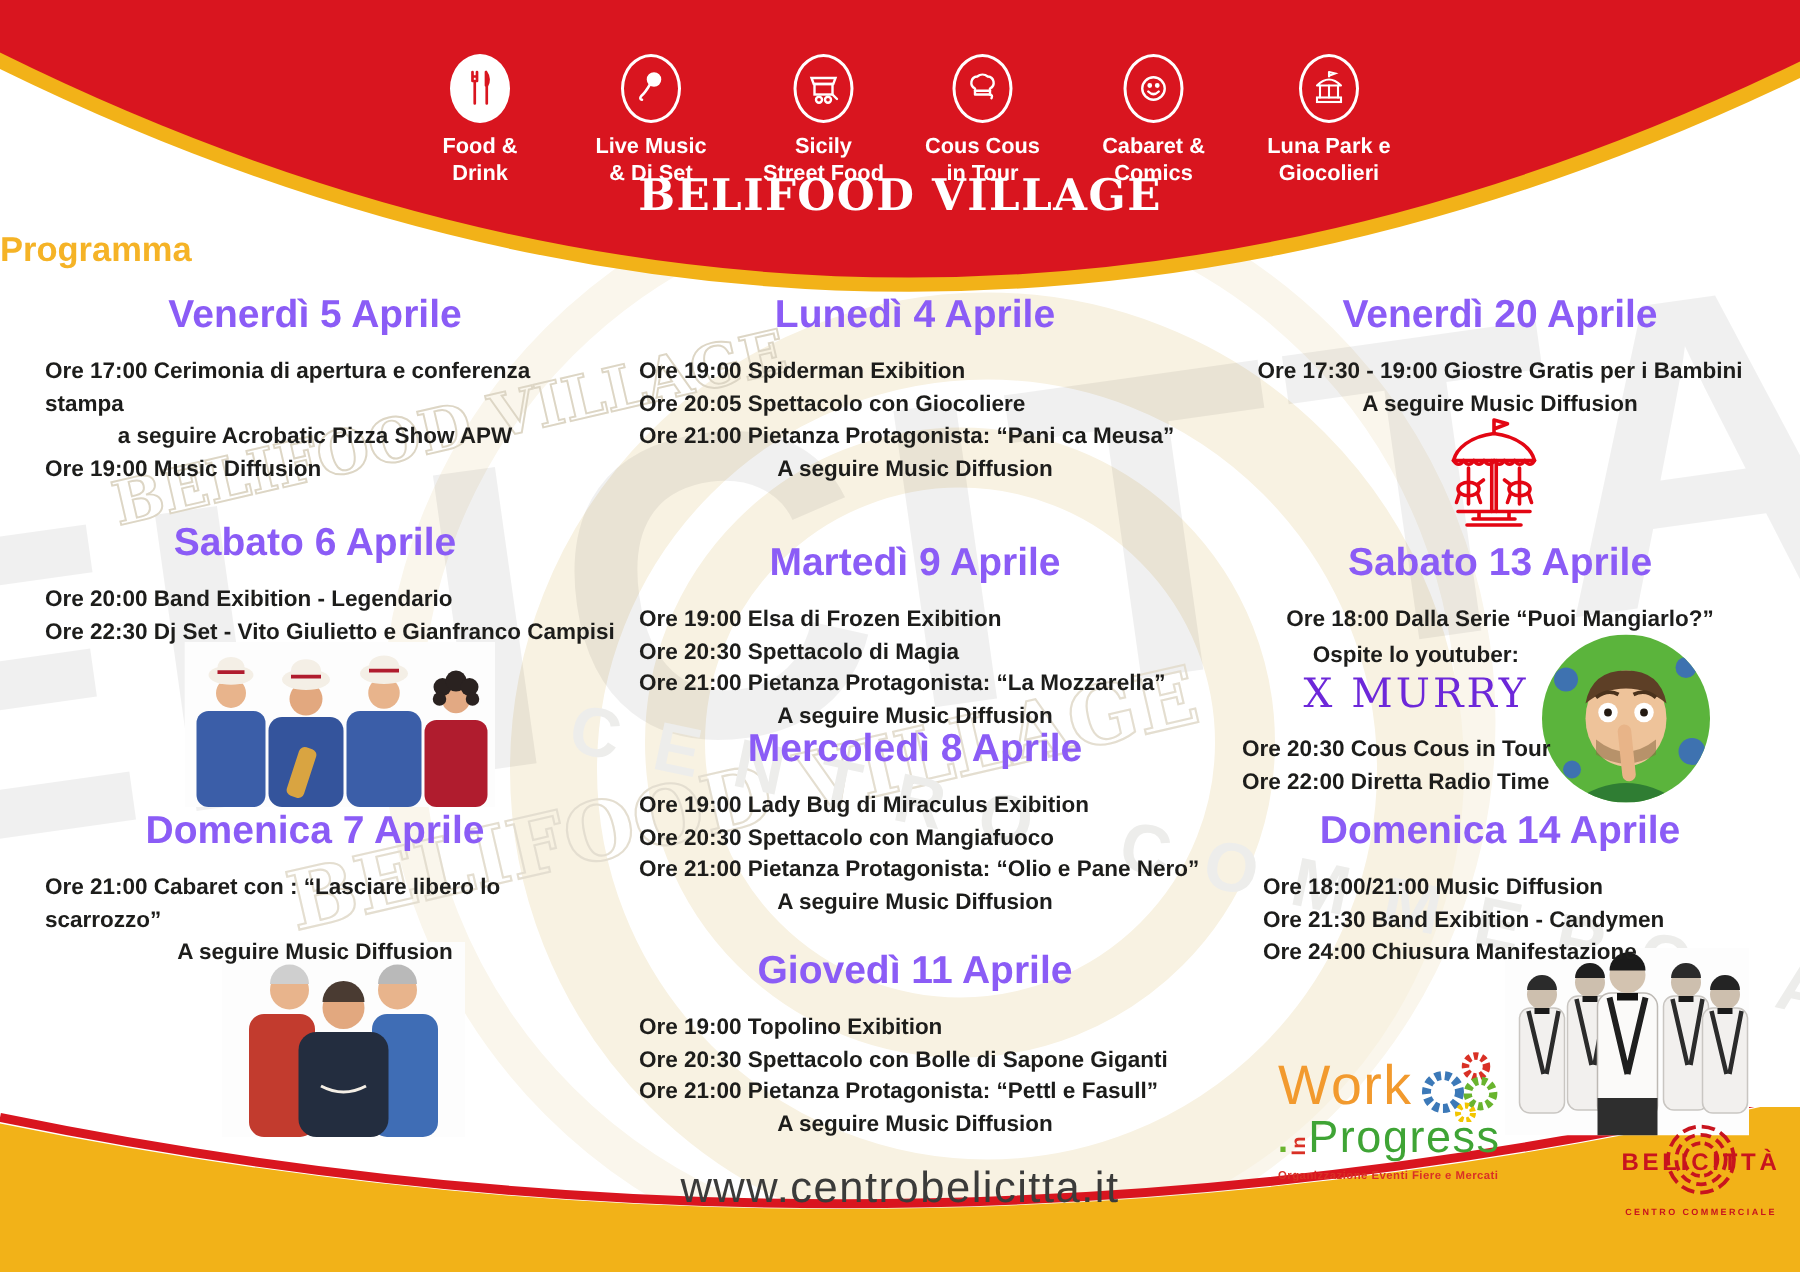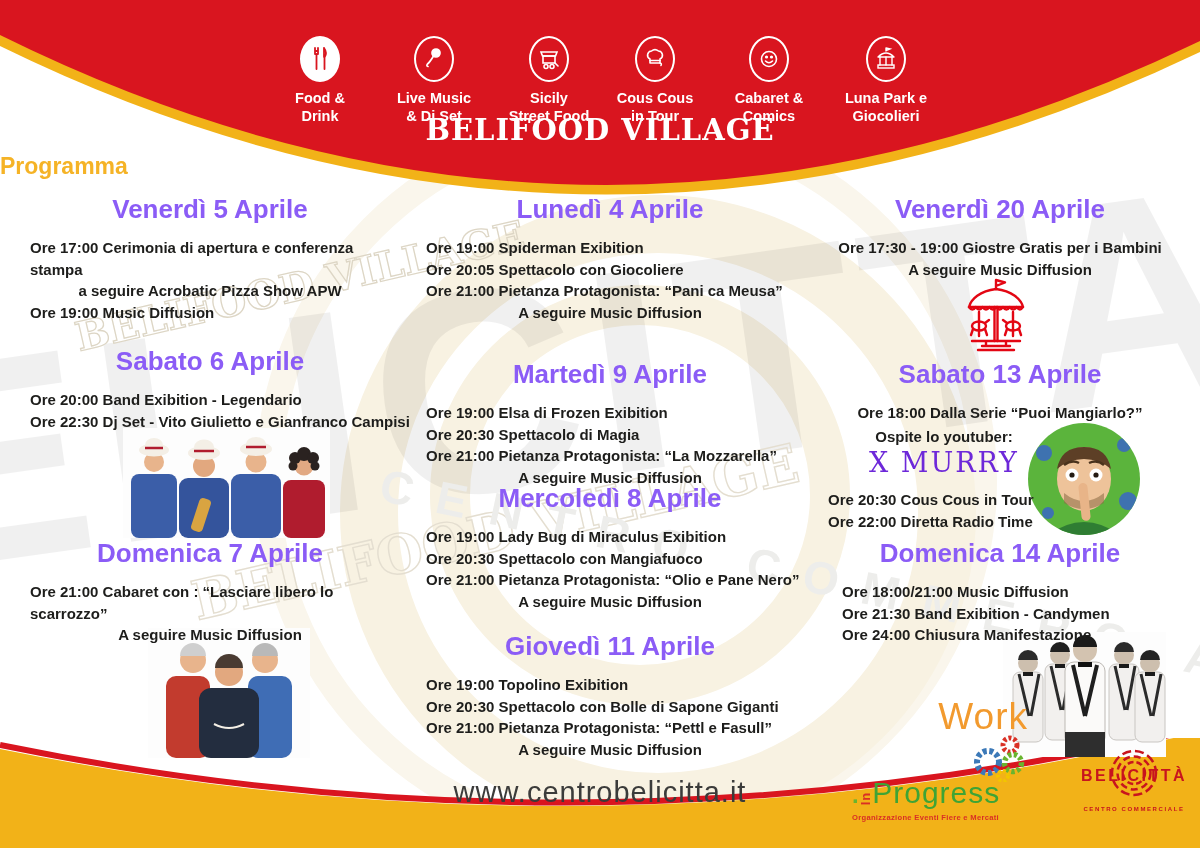--- a/index.html
+++ b/index.html
@@ -45,21 +45,21 @@
     letter-spacing:2px;color:#6d28d9;margin-top:2px;}
   .evening{position:absolute;left:828px;top:489px;width:220px;z-index:10;}
   .evening p{margin:0;font-size:15px;font-weight:bold;color:#1D1D1B;line-height:21.5px;}
   
   .art{position:absolute;z-index:9;}
   
   .footer-svg{position:absolute;left:0;bottom:0;z-index:5;}
   .website{position:absolute;left:330px;top:776px;width:540px;text-align:center;z-index:6;
     font-size:29px;color:#3B3B3A;letter-spacing:1px;}
   .wip{position:absolute;left:852px;top:700px;width:176px;z-index:10;}
-  .wip-row1{display:flex;align-items:flex-end;flex-direction:column;}
+  .wip-row1{display:flex;align-items:center;}
   .wip-work{font-size:37px;color:#F29A2E;letter-spacing:1px;line-height:34px;}
   .wip-row2{margin-top:-6px;white-space:nowrap;}
   .wip-dot{color:#69B42E;font-size:24px;font-weight:bold;}
   .wip-in{display:inline-block;transform:rotate(-90deg);color:#D93025;font-size:13px;
     font-weight:bold;letter-spacing:1px;}
   .wip-prog{color:#3FA435;font-size:30px;letter-spacing:1px;}
   .wip-tag{color:#D93025;font-size:7.6px;font-weight:bold;margin-top:3px;letter-spacing:.3px;}
   .beli{position:absolute;left:1062px;top:748px;width:144px;height:66px;z-index:10;
     color:#C8141E;text-align:center;}
   .beli-maze{position:absolute;left:50%;top:0;transform:translateX(-50%);}

